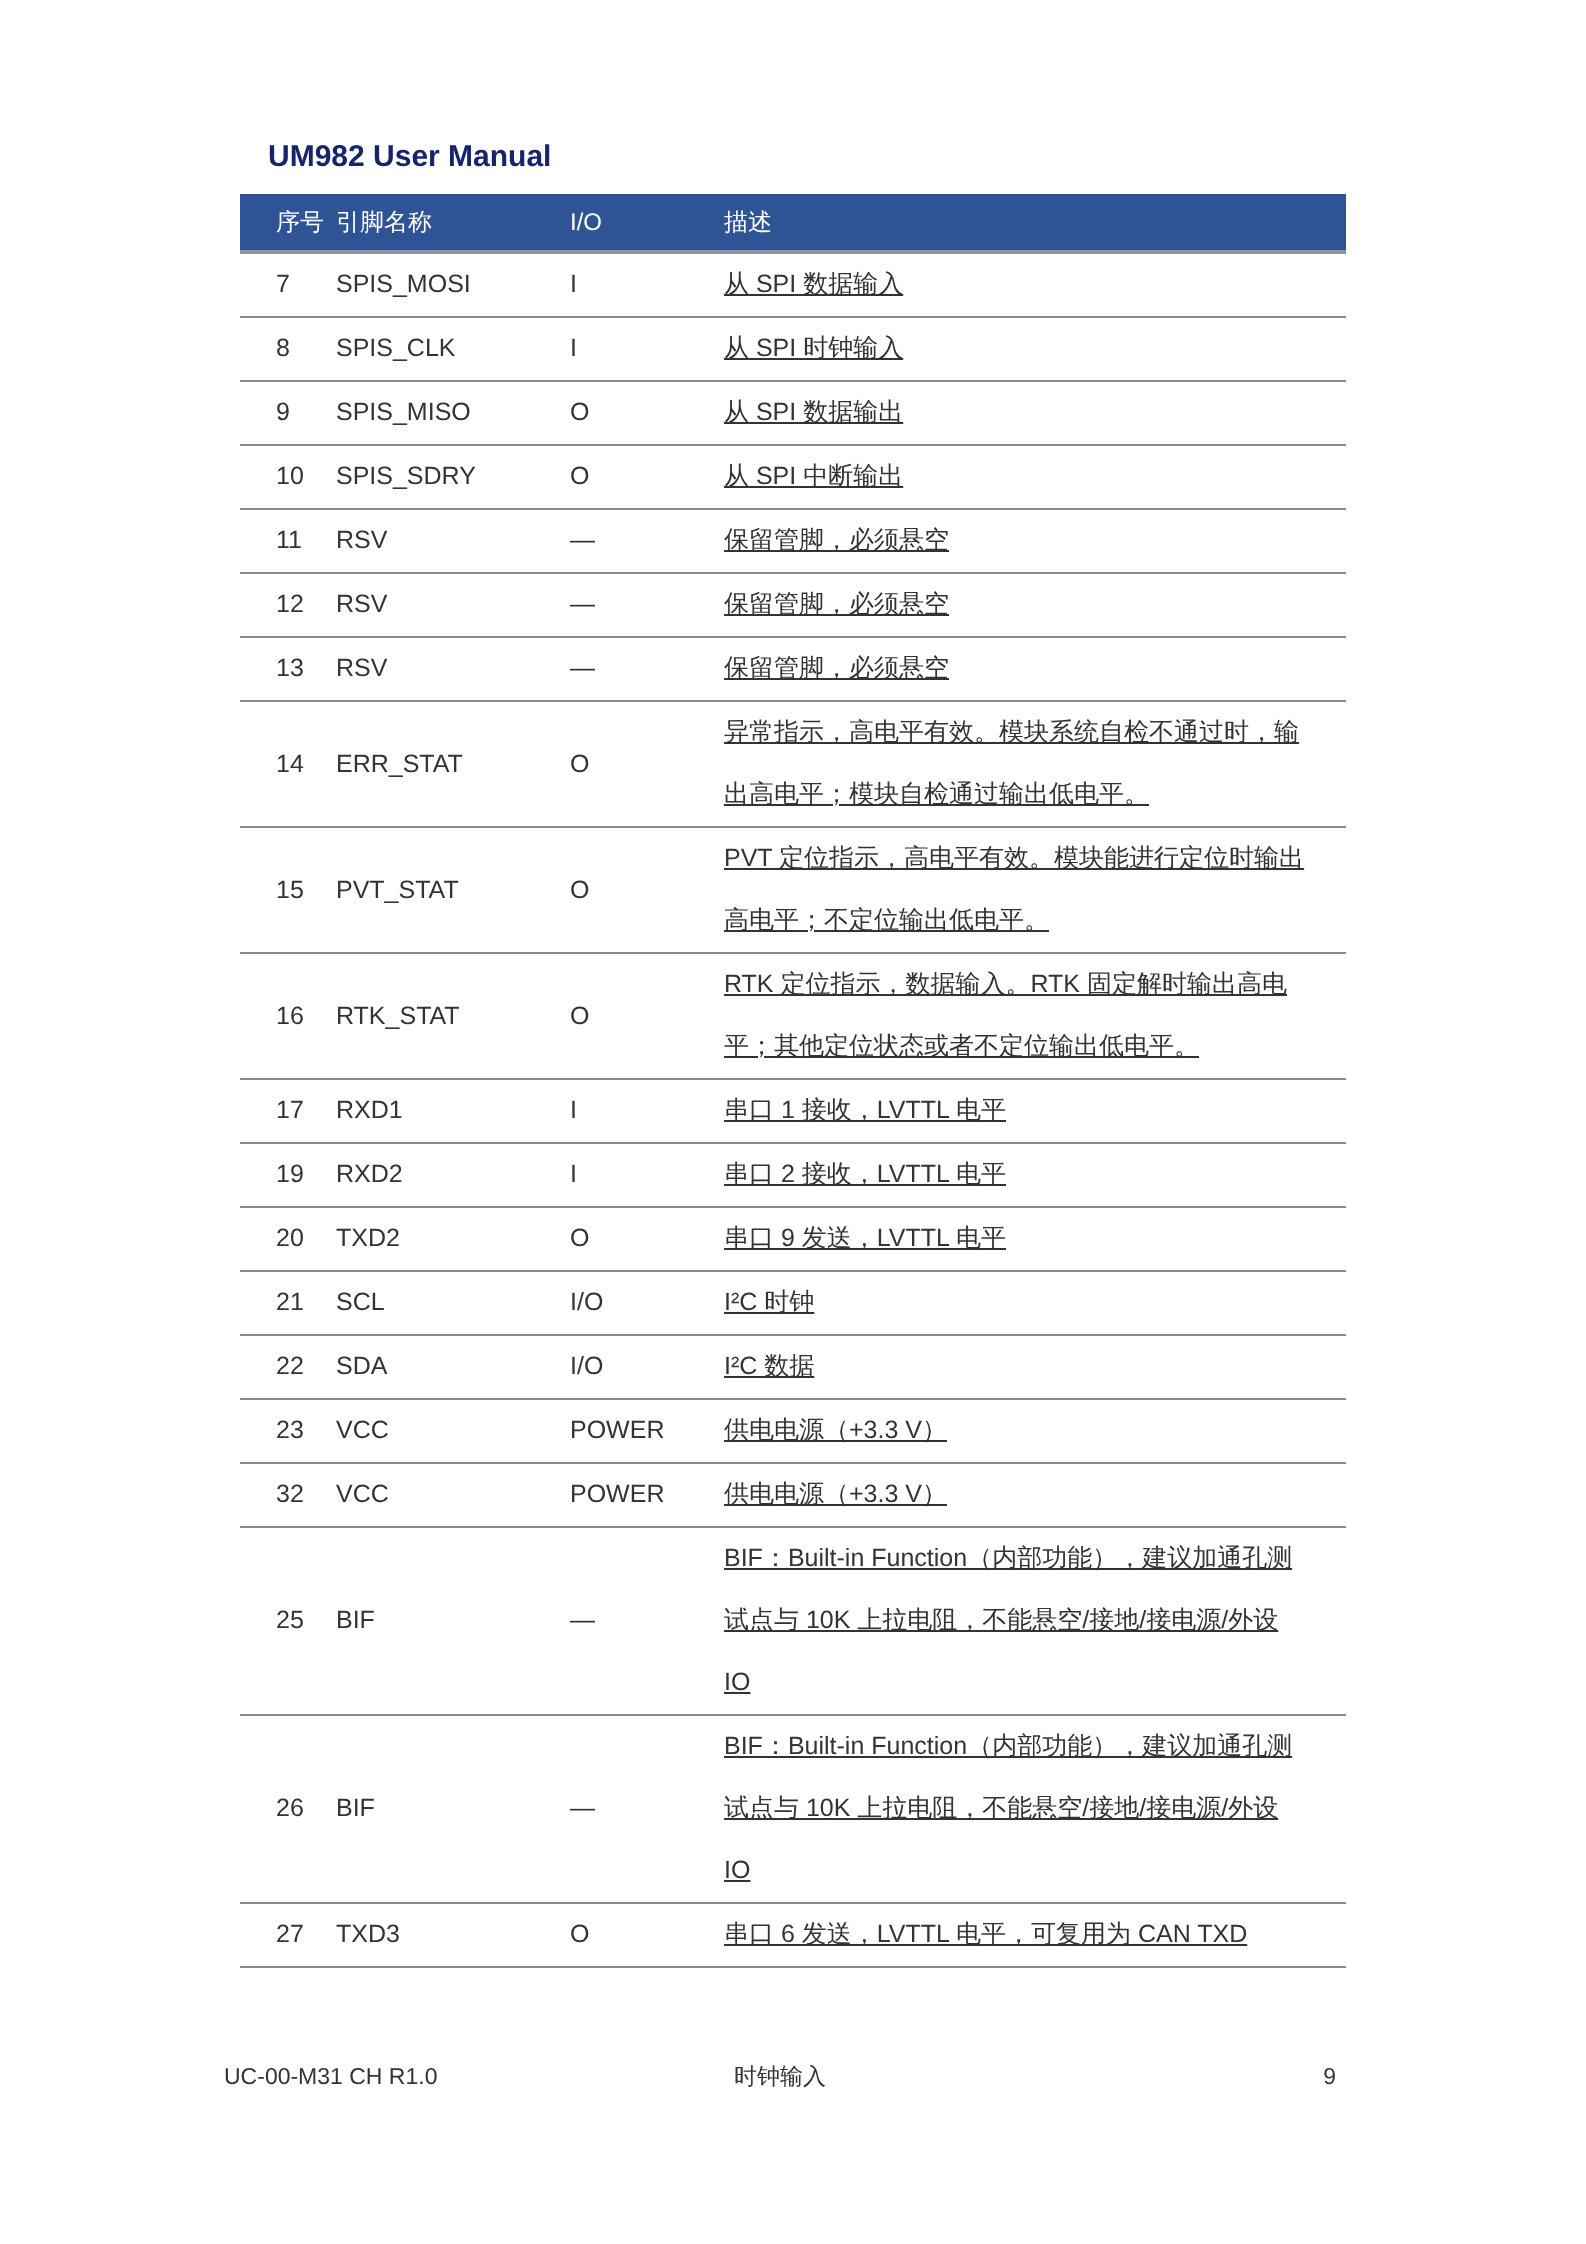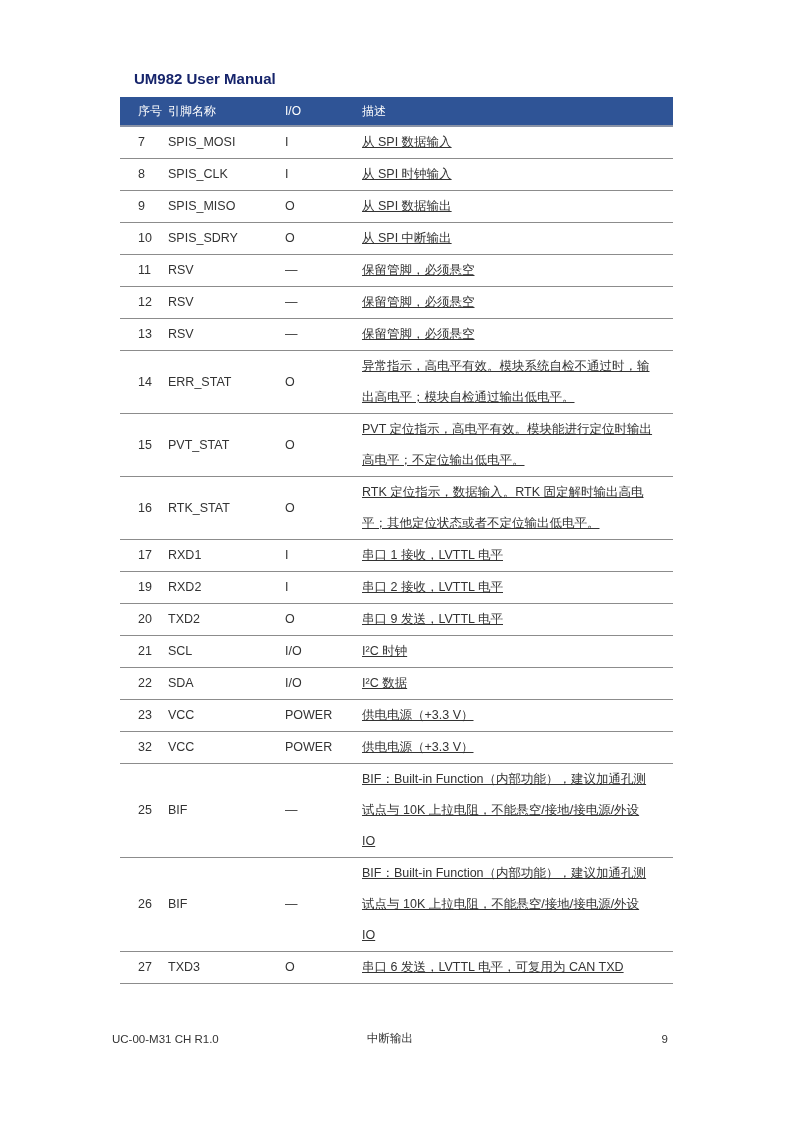--- a/index.html
+++ b/index.html
@@ -219,15 +219,15 @@
         <td class="cell-no">27</td>
         <td class="cell-name">TXD3</td>
         <td class="cell-io">O</td>
         <td class="cell-desc">串口 6 发送，LVTTL 电平，可复用为 CAN TXD</td>
       </tr>
     </tbody>
 </table>
 
 <div class="page-footer">
   <span class="f-left">UC-00-M31 CH R1.0</span>
-  <span class="f-center">中断输出</span>
+  <span class="f-center">时钟输入</span>
   <span class="f-right">9</span>
 </div>
 
 </body></html>

